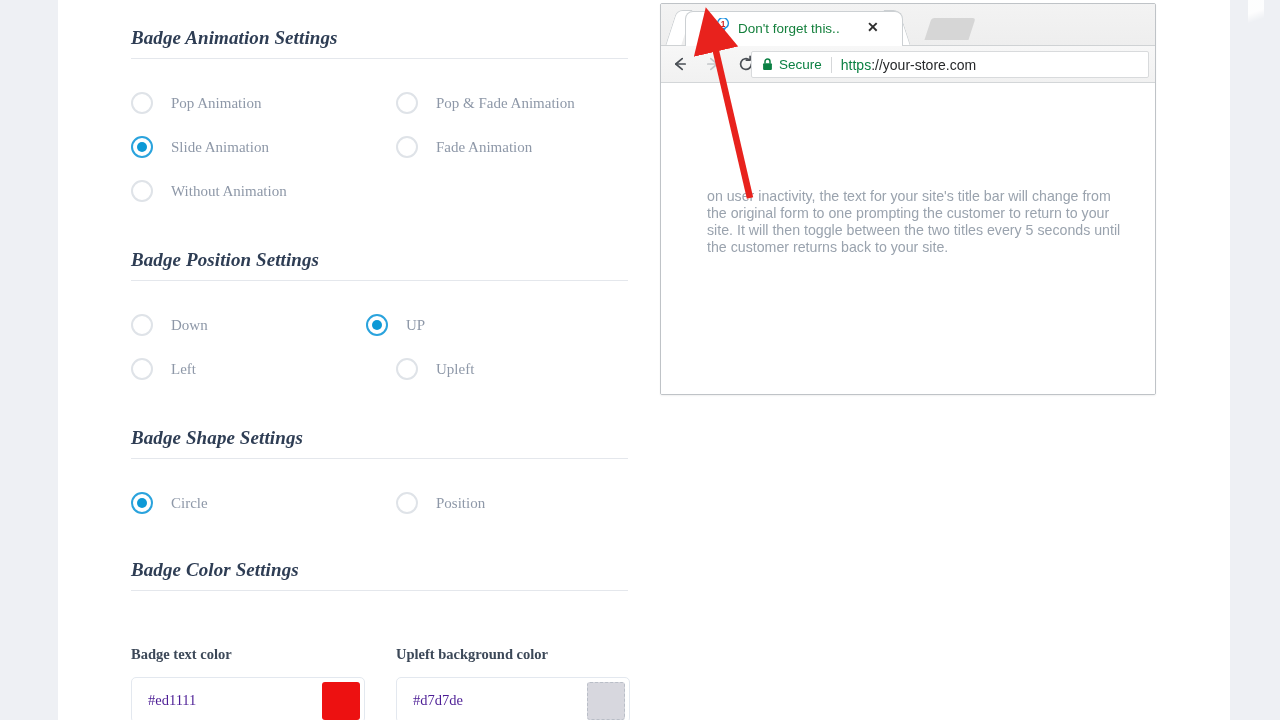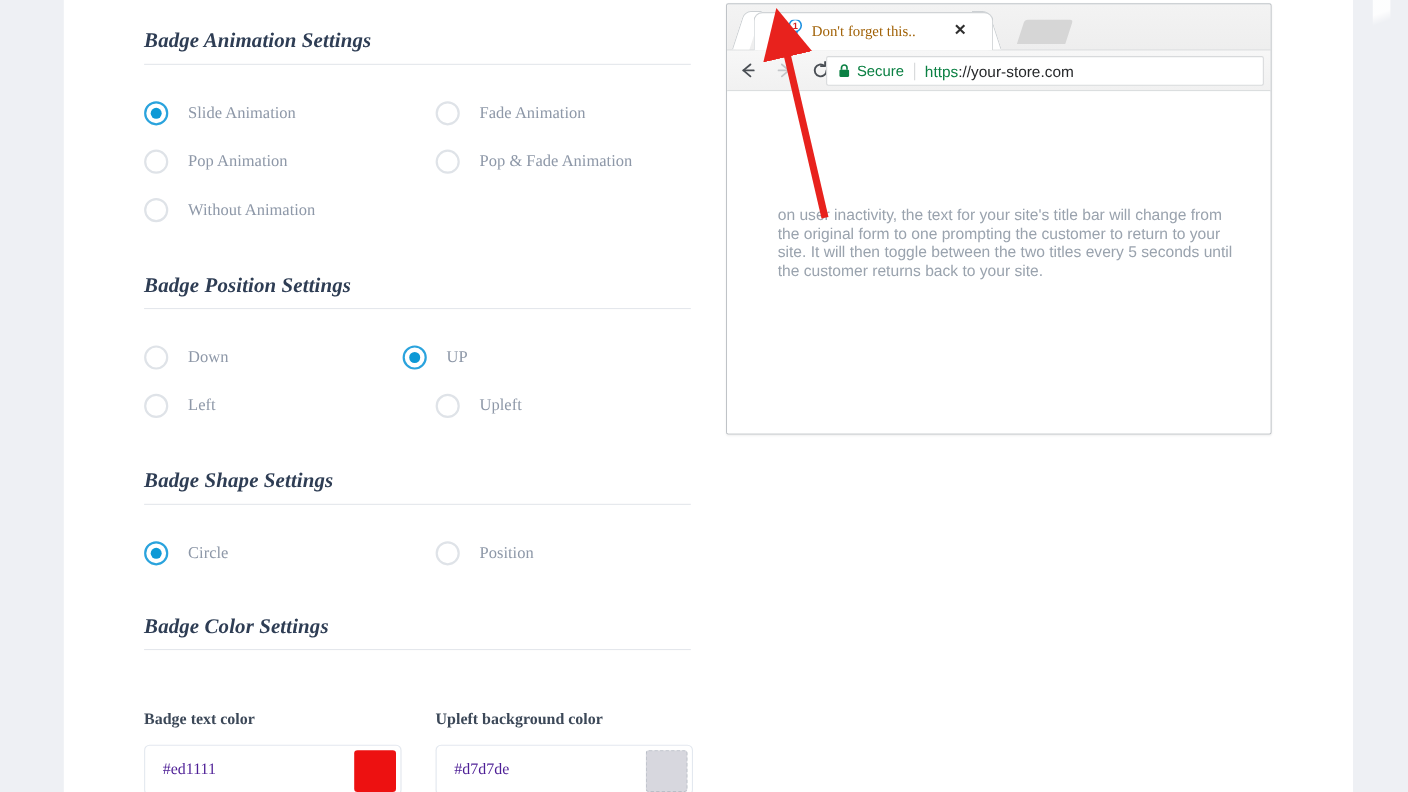--- a/index.html
+++ b/index.html
@@ -117,21 +117,21 @@
     position: absolute; bottom: 0; width: 16px; height: 35px;
     background: #fff; border: 1px solid #ccd0d3; border-bottom: none;
   }
   .tab-skew-l { left: 10px; transform: skewX(-18deg); border-right: none; border-radius: 6px 0 0 0; }
   .tab-skew-r { left: 228px; transform: skewX(18deg); border-left: none; border-radius: 0 6px 0 0; }
   .favicon {
     position: absolute; left: 18px; top: 6px; width: 26px; height: 24px;
   }
   .tab-title {
     position: absolute; left: 52px; top: 9px;
-    font-size: 13.5px; color: #a16207; white-space: nowrap; font-family: Liberation Serif, serif;
+    font-size: 13.5px; color: #15803d; white-space: nowrap;
   }
   .tab-close {
     position: absolute; left: 181px; top: 8px;
     font-size: 14px; color: #2f2f2f; font-weight: bold;
     line-height: 1; cursor: pointer;
   }
   .tab-ghost {
     position: absolute; left: 267px; top: 14px;
     width: 44px; height: 22px; background: #d6d6d6;
     transform: skewX(-18deg); border-radius: 3px 3px 0 0;
@@ -187,36 +187,36 @@
   <div class="corner-glint"></div>
 
   <div class="settings">
 
     <div class="section" style="padding-top:14px;">
       <div class="section-title">Badge Animation Settings</div>
       <div class="section-rule"></div>
       <div class="radio-grid" style="margin-top:22px;">
         <div class="radio-row">
           <div class="radio-item">
+            <span class="radio"></span>
+            <span class="radio-label">Pop Animation</span>
+          </div>
+          <div class="radio-item second">
+            <span class="radio"></span>
+            <span class="radio-label">Pop &amp; Fade Animation</span>
+          </div>
+        </div>
+        <div class="radio-row">
+          <div class="radio-item">
             <span class="radio checked"></span>
             <span class="radio-label">Slide Animation</span>
           </div>
           <div class="radio-item second">
             <span class="radio"></span>
             <span class="radio-label">Fade Animation</span>
-          </div>
-        </div>
-        <div class="radio-row">
-          <div class="radio-item">
-            <span class="radio"></span>
-            <span class="radio-label">Pop Animation</span>
-          </div>
-          <div class="radio-item second">
-            <span class="radio"></span>
-            <span class="radio-label">Pop &amp; Fade Animation</span>
           </div>
         </div>
         <div class="radio-row">
           <div class="radio-item">
             <span class="radio"></span>
             <span class="radio-label">Without Animation</span>
           </div>
         </div>
       </div>
     </div>

